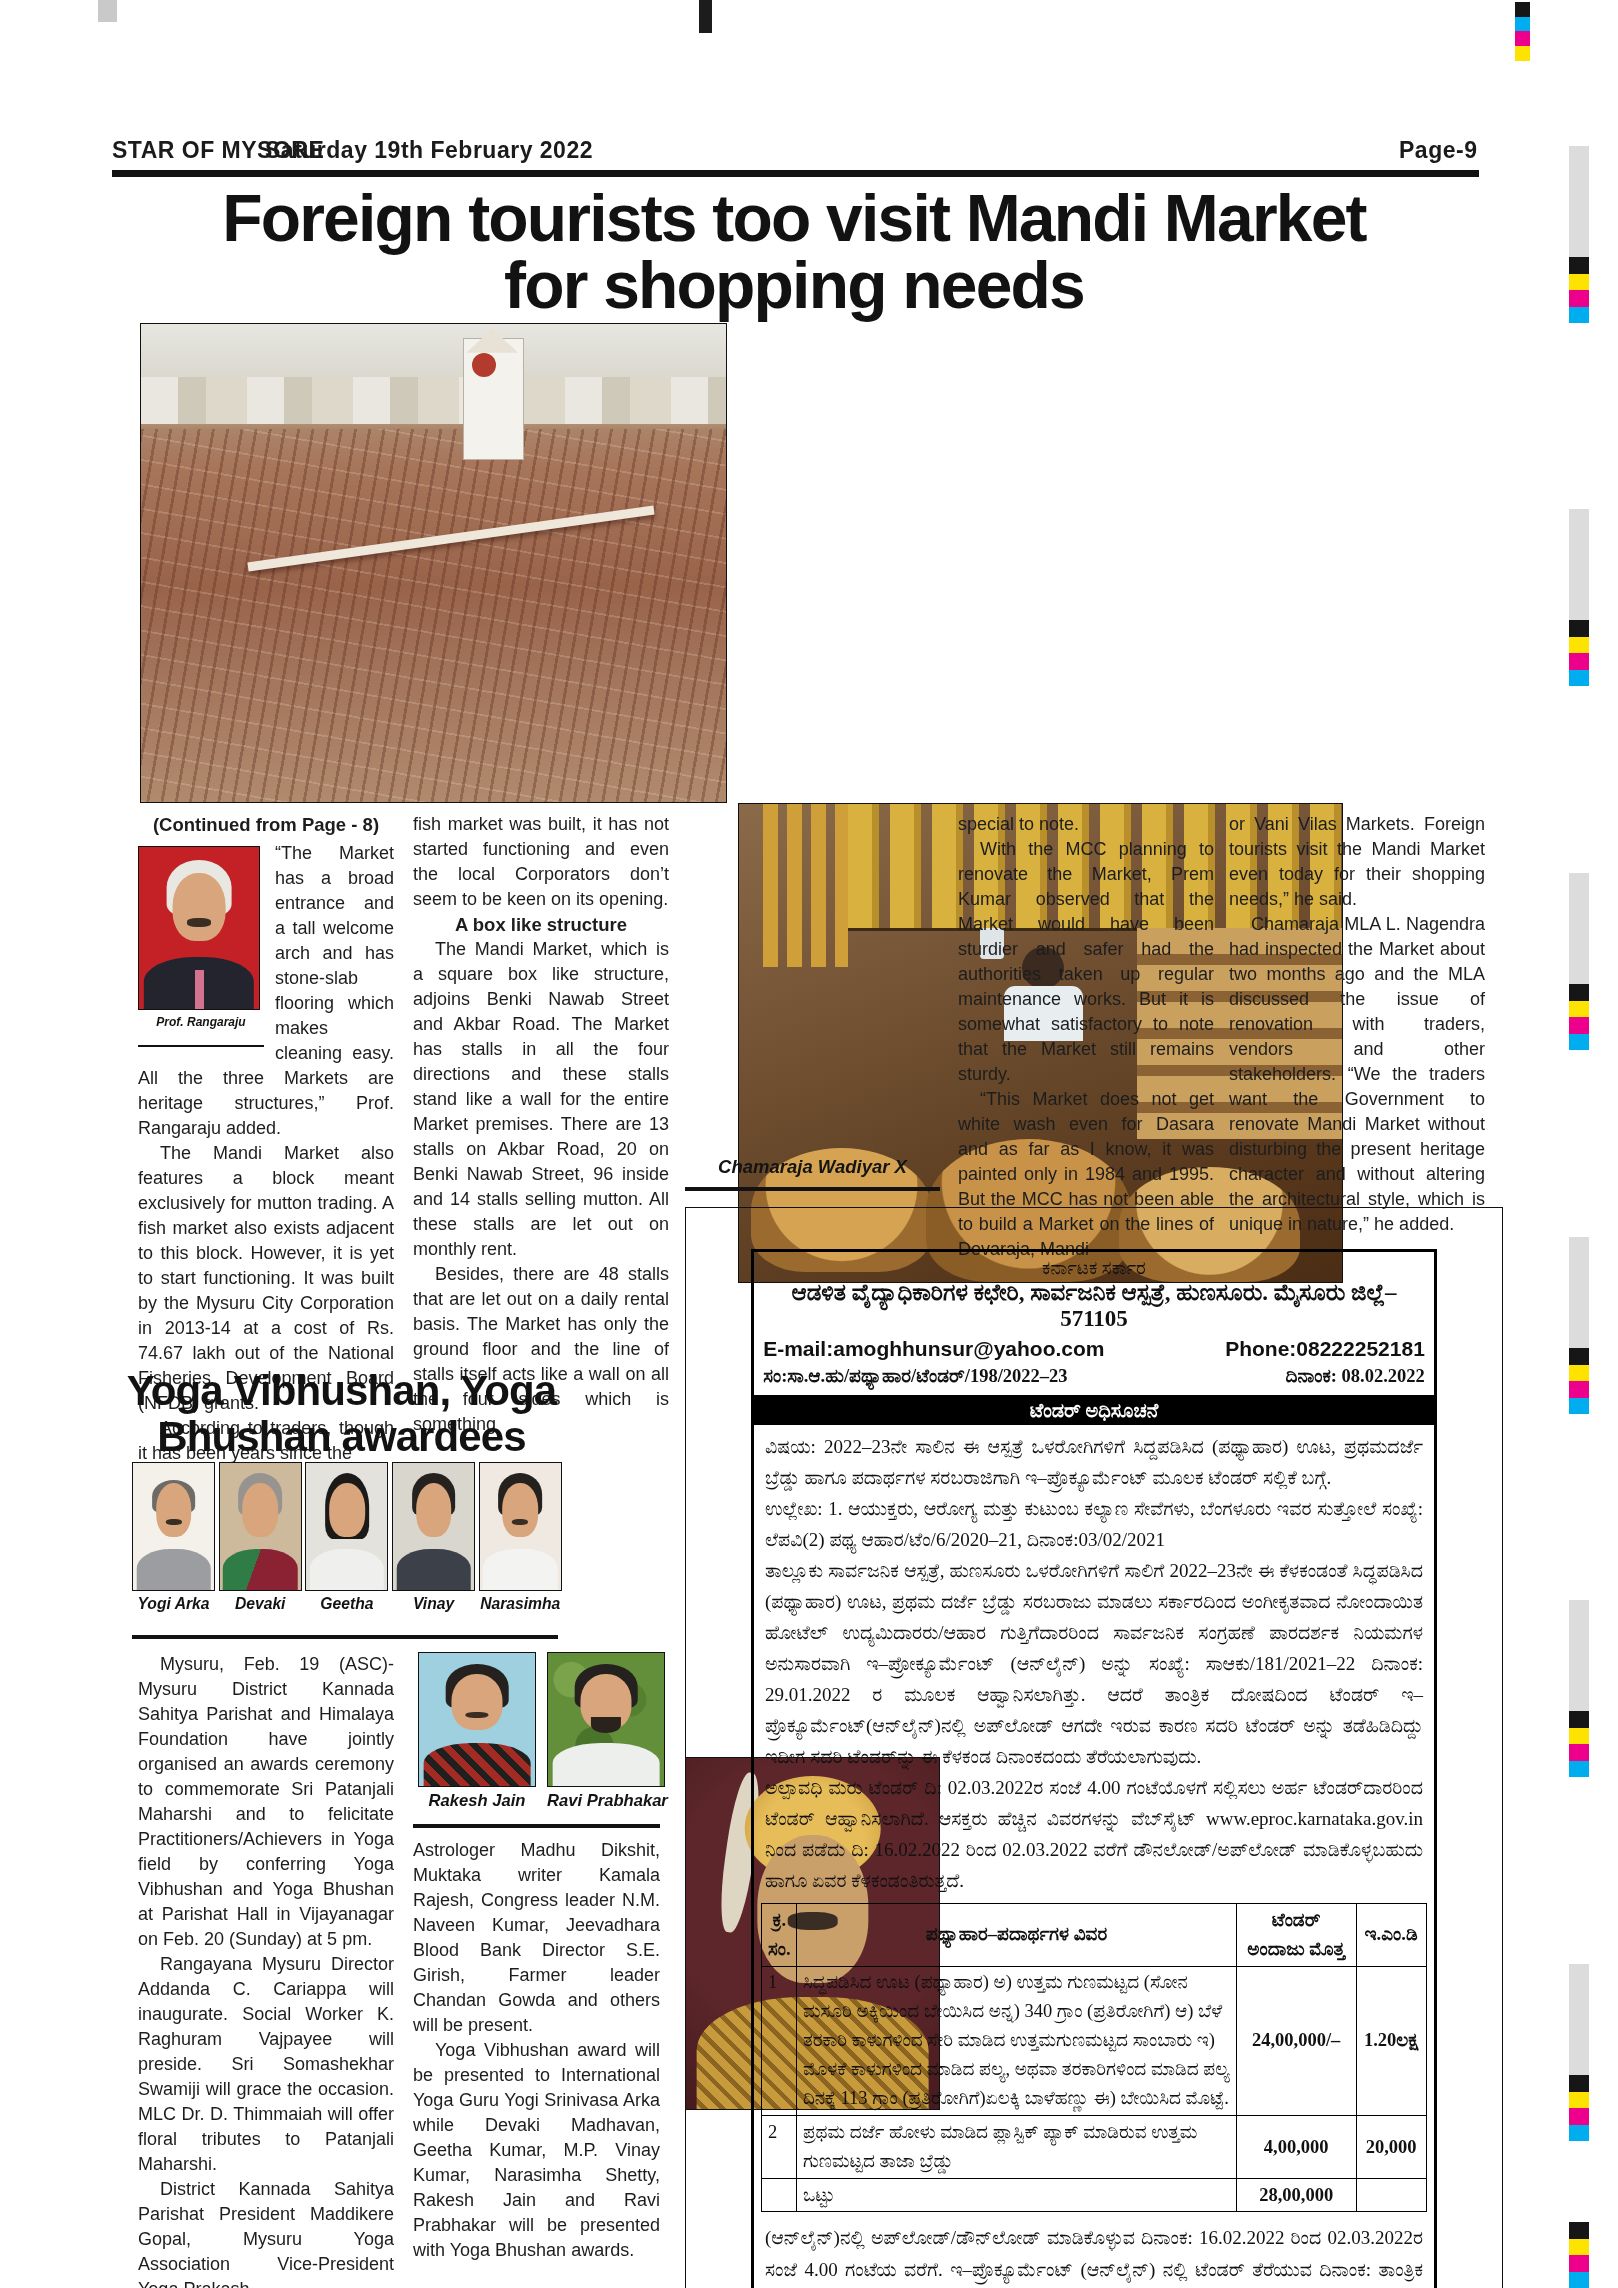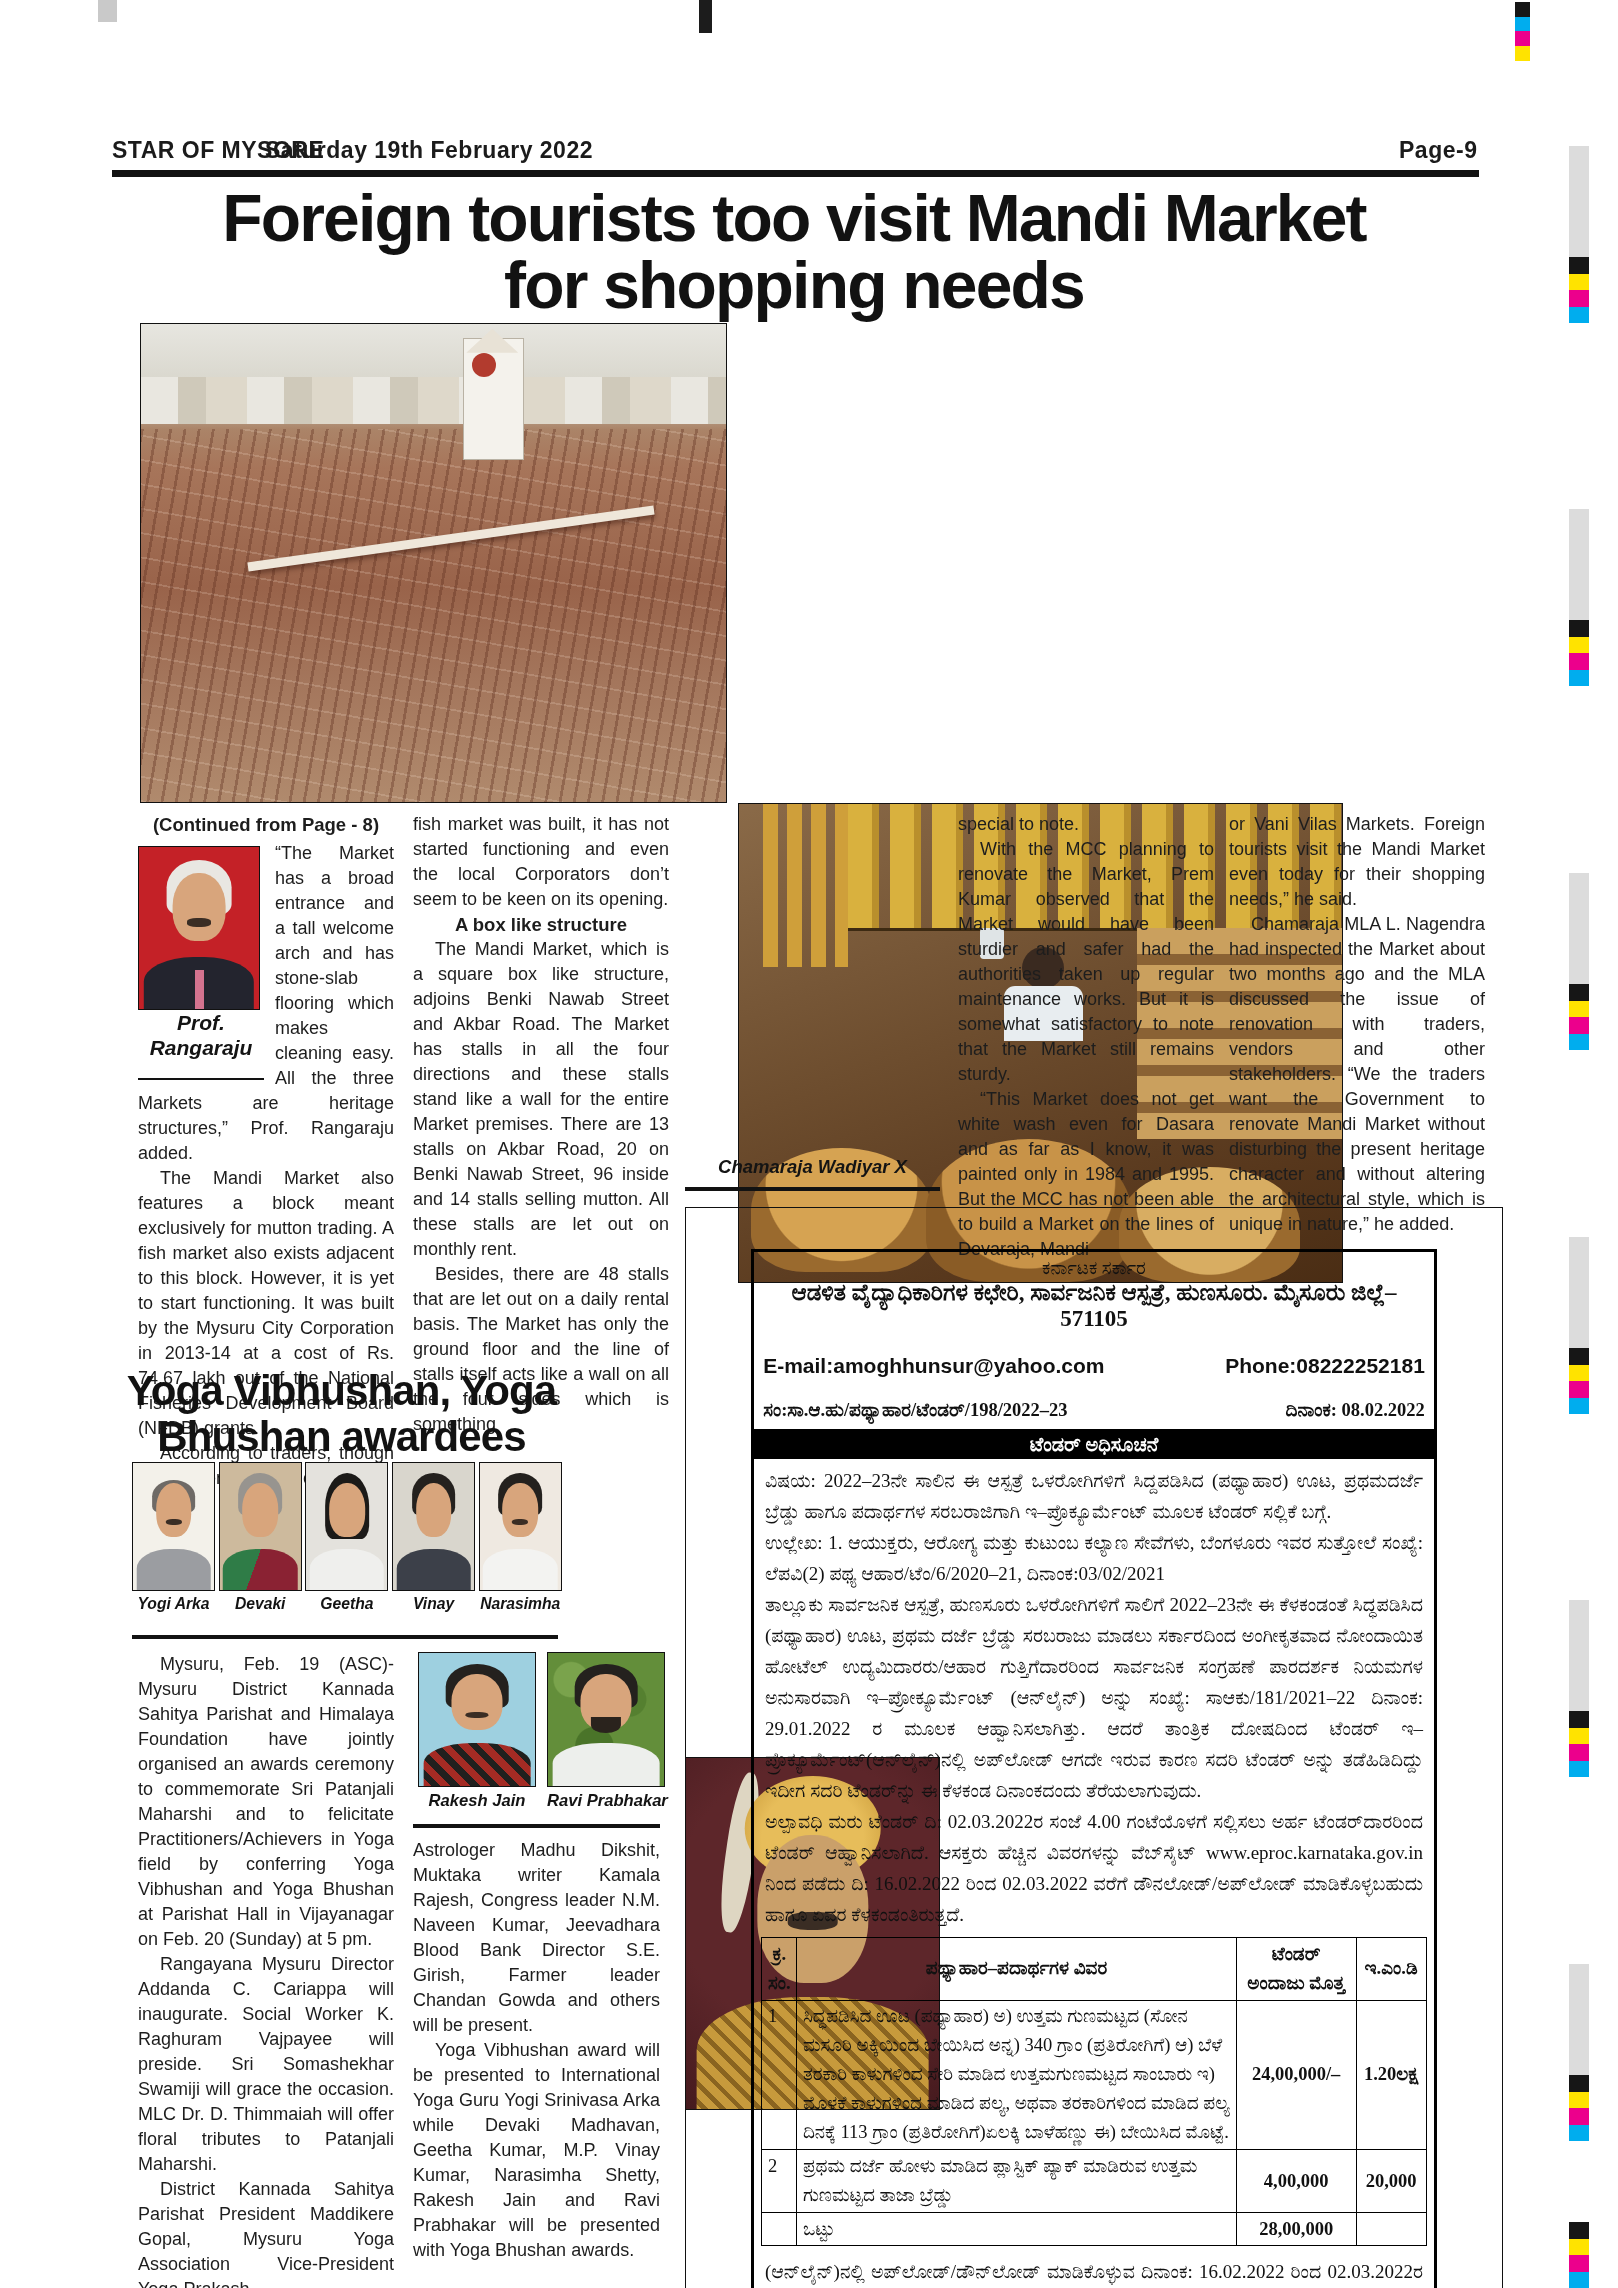--- a/index.html
+++ b/index.html
@@ -96,37 +96,37 @@
                     radial-gradient(circle at 40% 70%,#4a7429 0 16%,rgba(0,0,0,0) 17%),#638e3a;}
   .p-ravi .torso{background:#edefec;}
   .p-ravi .beard{left:50%;top:48%;width:26%;height:12%;transform:translateX(-50%);
                  background:#2a231d;border-radius:0 0 50% 50%;}
 
   .photo-cap{font-weight:bold;font-style:italic;text-align:center;font-size:18.5px;color:#141414;}
   .cap-rule{background:#121212;height:3.7px;}
 
   .float-photo{float:left;width:126px;margin:5.5px 11px 1.8px 0;}
   .float-photo .photo{width:122px;height:164px;}
-  .float-photo .photo-cap{font-size:21px;border-bottom:2.8px solid #121212;padding-bottom:18px;}
+  .float-photo .photo-cap{font-size:12px;border-bottom:2.8px solid #121212;padding-bottom:10px;}
 
   
   .awardee{width:83px;}
   .awardee .photo{width:83px;height:129px;}
   .awardee .photo-cap{font-size:15.7px;margin-top:3.7px;}
   .strip{display:flex;gap:3.7px;}
   .duo .photo{width:118px;height:135px;}
   .duo{display:flex;gap:11px;}
 
   
   .tender-outer{border:1.8px solid #111;border-bottom:9.2px solid #111;padding:41px 65px 39px;box-sizing:border-box;}
   .tender-inner{border:3.7px solid #000;font-family:"Liberation Serif",serif;color:#111;}
   .tender-head{border-bottom:3.7px solid #000;padding:5.5px 9.2px 7.4px;}
   .t-gov{text-align:center;font-size:18.5px;}
   .t-office{text-align:center;font-weight:bold;font-size:23px;margin-top:1.8px;}
-  .t-row{display:flex;justify-content:space-between;font-weight:bold;margin-top:22px;}
+  .t-row{display:flex;justify-content:space-between;font-weight:bold;margin-top:5px;}
   .t-email,.t-phone{font-size:21px;font-family:"Liberation Sans",sans-serif;}
   .t-ref,.t-date{font-size:18.5px;}
   .t-bar{background:#000;color:#fff;text-align:center;font-weight:bold;font-size:19.4px;padding:2.8px 0;}
   .t-body{padding:5.5px 11px 1.8px;font-size:19px;line-height:31px;text-align:justify;}
   .t-body p{margin:0;}
   table.t-table{border-collapse:collapse;width:calc(100% - 14.8px);margin:5.5px 7.4px 7.4px;font-size:18.5px;line-height:29px;}
   table.t-table th,table.t-table td{border:1.8px solid #000;padding:1.8px 5.5px;vertical-align:top;}
   table.t-table th{font-weight:bold;text-align:center;vertical-align:middle;}
   .t-amt{text-align:center;vertical-align:middle !important;font-weight:bold;white-space:nowrap;}
   .t-foot{padding:1.8px 11px 3.7px;font-size:19px;line-height:32px;text-align:justify;}

